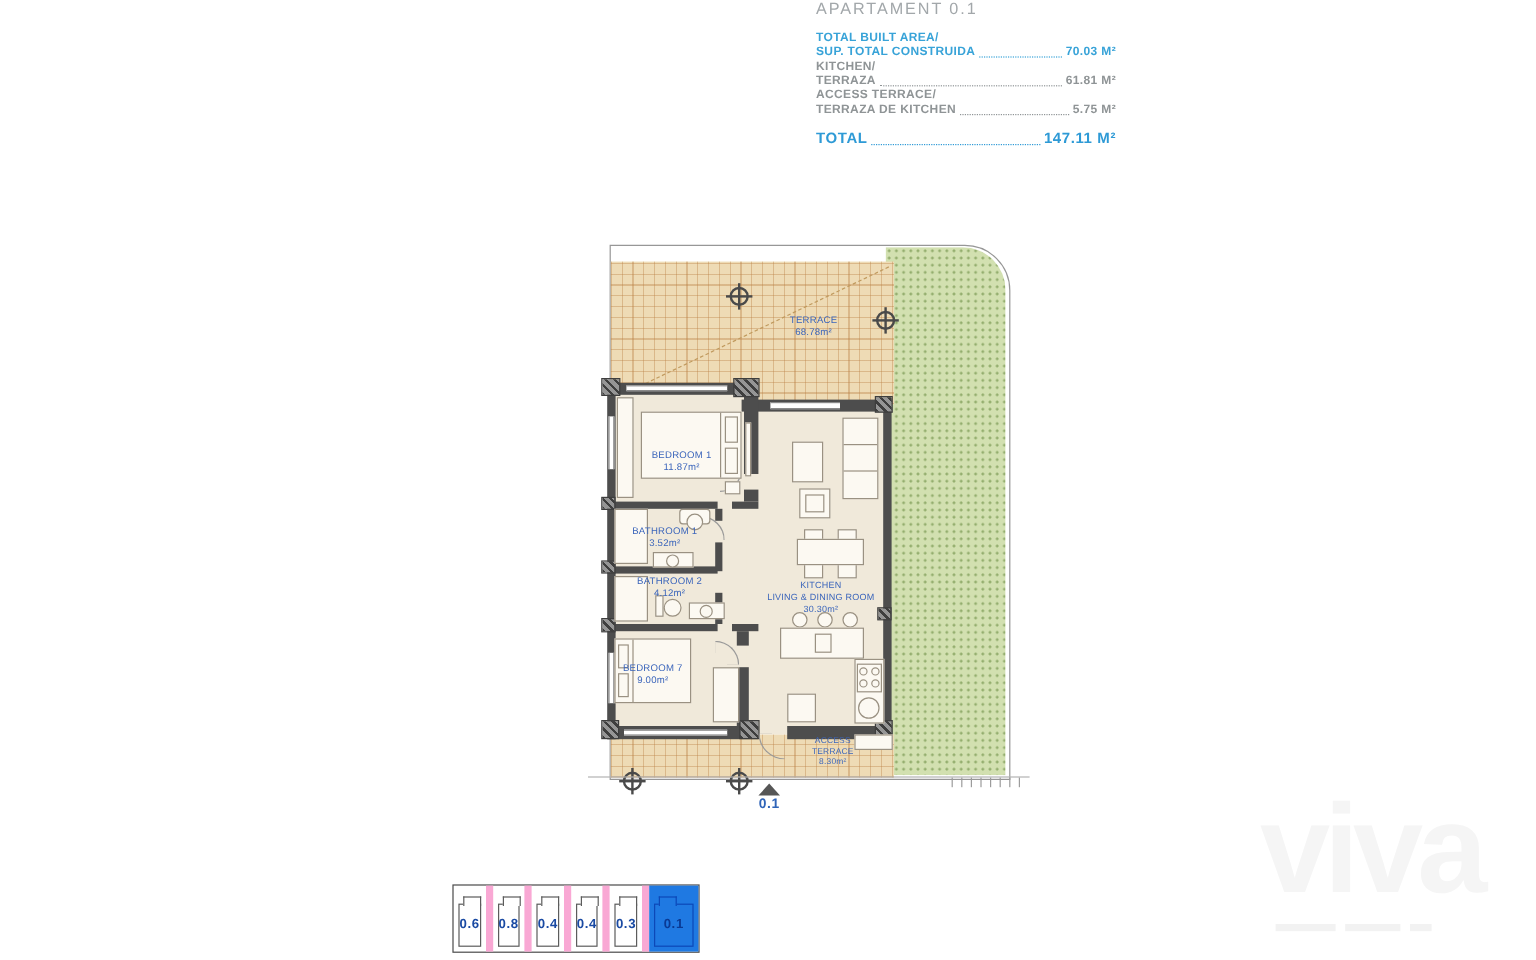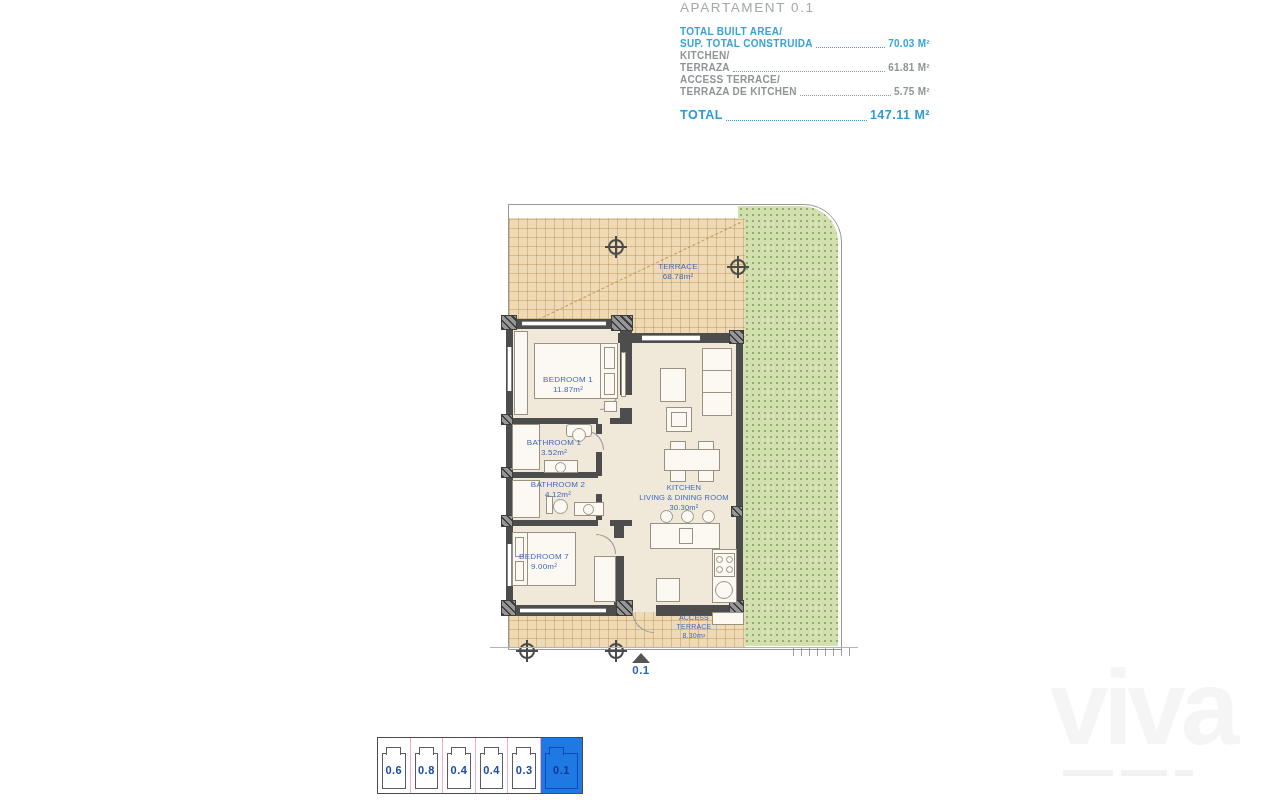--- a/index.html
+++ b/index.html
@@ -42,21 +42,21 @@
   .cross::before{content:"";position:absolute;left:50%;top:-5px;bottom:-5px;width:2px;background:#4a4a4a;transform:translateX(-50%);}
   .cross::after{content:"";position:absolute;top:50%;left:-5px;right:-5px;height:2px;background:#4a4a4a;transform:translateY(-50%);}
   .north{width:0;height:0;border-left:9px solid transparent;border-right:9px solid transparent;border-bottom:10px solid #565656;}
   .marker-label{color:#2f64b8;font-weight:bold;font-size:11.5px;text-align:center;letter-spacing:.5px;}
   .gline{border-top:1px solid #b3b3b3;}
   .tick{width:1px;height:8px;background:#9c9c9c;}
   .diag{border-top:1px dashed #c09a5e;transform-origin:0 0;}
 
   
   .sel{display:flex;border:1px solid #4a4a4a;background:#fff;box-sizing:border-box;}
-  .cell{flex:1;position:relative;border-right:1px solid #f9a8d4;}
+  .cell{flex:1;position:relative;border-right:6px solid #f9a8d4;}
   .cell:last-child{border-right:none;}
   .fp{position:absolute;left:4px;right:4px;top:15px;bottom:4px;border:1px solid #5c5c5c;}
   .fp-notch{position:absolute;left:8px;top:9px;width:13px;height:7px;border:1px solid #5c5c5c;border-bottom:none;background:#fff;}
   .cell-label{position:absolute;inset:0;display:flex;align-items:center;justify-content:center;
               padding-top:9px;font-weight:bold;font-size:11px;color:#1a4aa3;letter-spacing:.5px;}
   .cell.active{background:#1f79e2;flex:0 0 41px;}
   .cell.active .fp{border-color:#0c48b8;}
   .cell.active .fp-notch{border-color:#0c48b8;background:#1f79e2;}
   .cell.active .cell-label{color:#0a3a94;}
 

